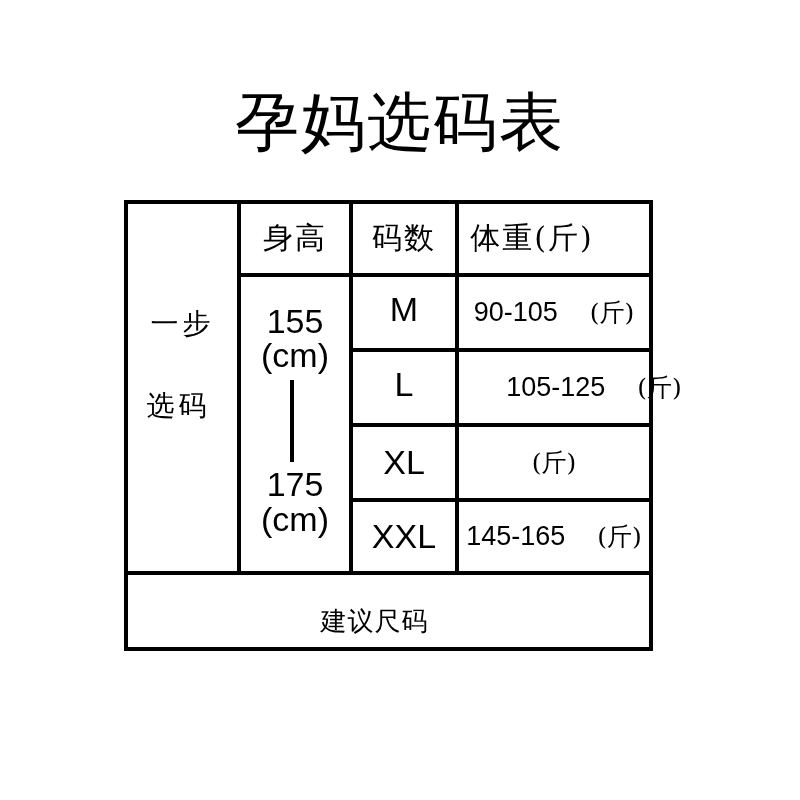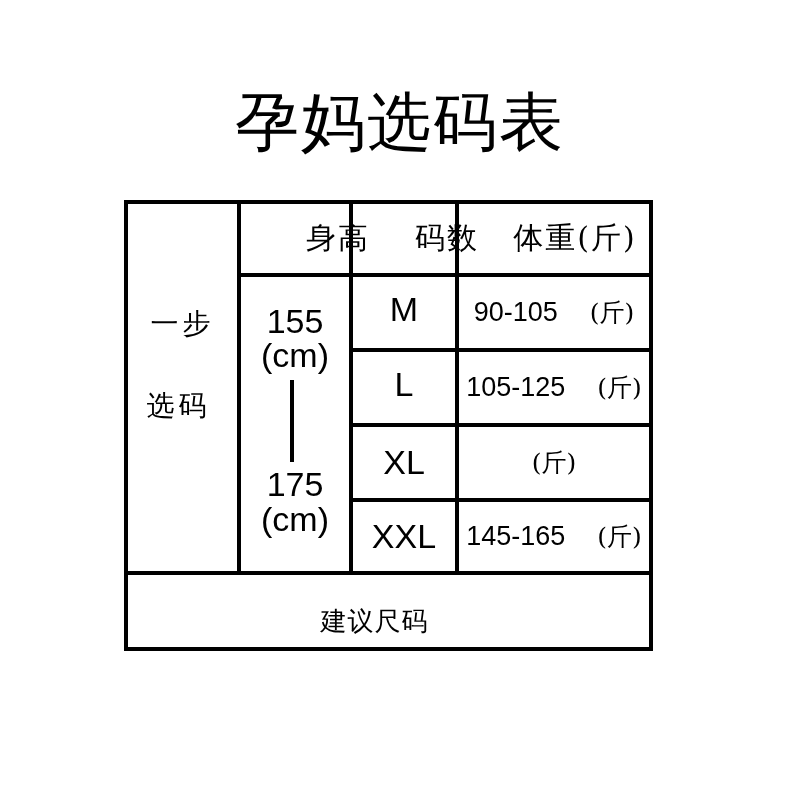--- a/index.html
+++ b/index.html
@@ -39,21 +39,20 @@
     }
     .serif {
       font-family: "DejaVu Serif", "Liberation Serif", serif;
     }
     .sans {
       font-family: "Liberation Sans", "DejaVu Sans", sans-serif;
     }
     .hdr {
       font-size: 30px;
       letter-spacing: 2px;
-      padding-left: 43px;
     }
     .side {
       font-size: 28px;
       letter-spacing: 4px;
       line-height: 1;
     }
     .size {
       font-size: 34px;
     }
     .weight {
@@ -115,21 +114,21 @@
   <div class="cell height-block" style="left:241px; top:467px; width:108px; height:34px;">175</div>
   <div class="cell height-block" style="left:241px; top:502px; width:108px; height:34px;">(cm)</div>
 
   <div class="cell sans size" style="left:353px; top:277px; width:102px; height:71px; padding-bottom:6px; box-sizing:border-box;">M</div>
   <div class="cell sans weight" style="left:459px; top:277px; width:190px; height:71px;">
     <span>90-105</span>
       <span class="unit">(斤)</span>
   </div>
 
   <div class="cell sans size" style="left:353px; top:352px; width:102px; height:71px; padding-bottom:6px; box-sizing:border-box;">L</div>
-  <div class="cell sans weight" style="left:459px; top:352px; width:190px; height:71px;">
+  <div class="cell sans weight" style="left:459px; top:352px; width:190px; height:71px;padding-left:40px;">
     <span>105-125</span>
       <span class="unit">(斤)</span>
   </div>
 
   <div class="cell sans size" style="left:353px; top:427px; width:102px; height:71px;">XL</div>
   <div class="cell sans weight" style="left:459px; top:427px; width:190px; height:71px;">
       <span class="unit">(斤)</span>
   </div>
 
   <div class="cell sans size" style="left:353px; top:502px; width:102px; height:69px;">XXL</div>

